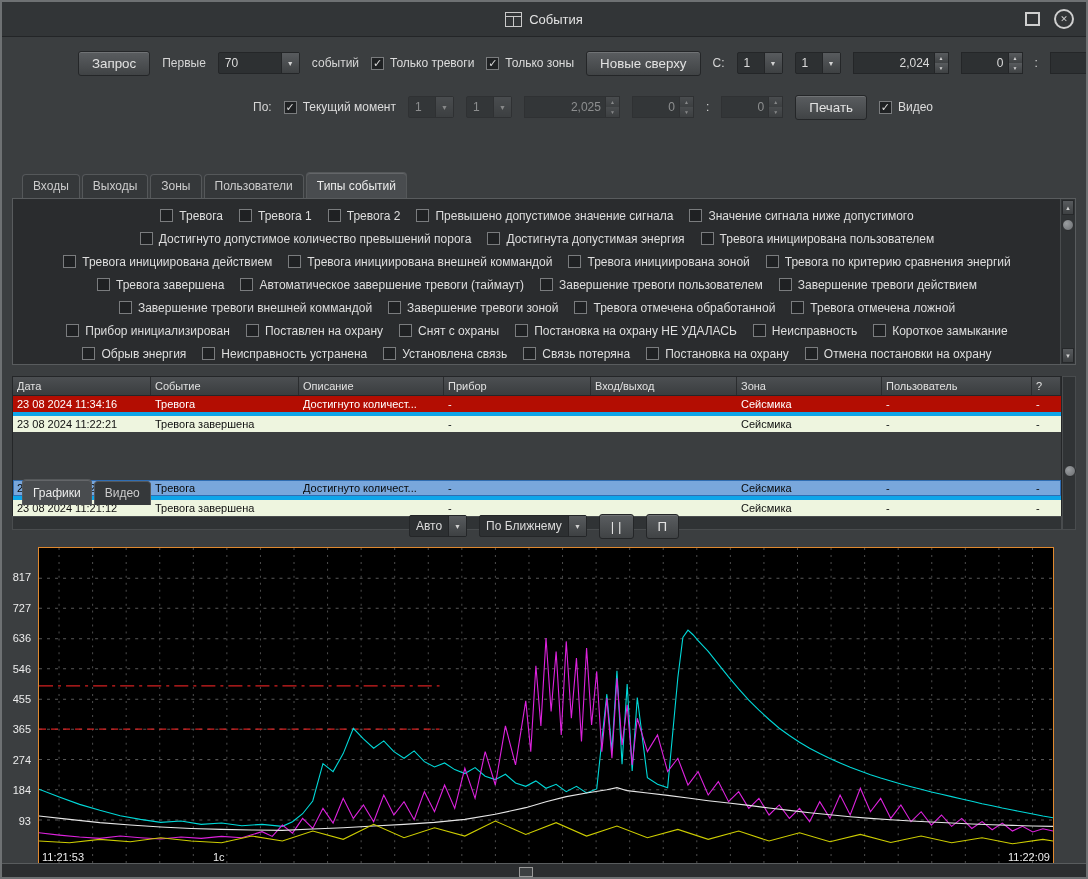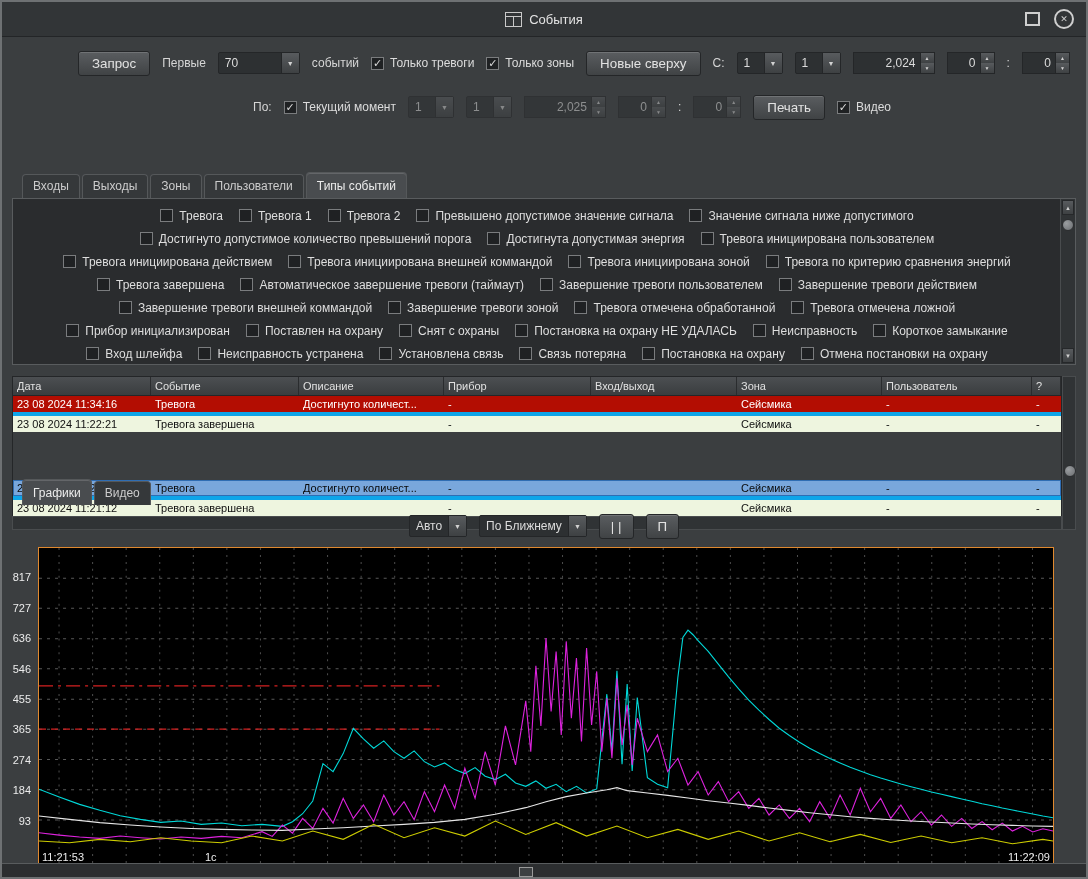--- a/index.html
+++ b/index.html
@@ -31,21 +31,21 @@
   .dd{display:inline-flex;align-items:stretch;background:#2d3032;border:1px solid #242628;
     border-radius:2px;height:22px;box-sizing:border-box;}
   .dd .val{display:flex;align-items:center;padding:0 6px;white-space:nowrap;}
   .dd .arrow{width:17px;background:linear-gradient(#585b5e,#3e4143);border-left:1px solid #242628;
     display:flex;align-items:center;justify-content:center;}
   .dd .arrow::before{content:"▼";font-size:7px;color:#d2d2d2;}
   .dd.w76 .val{width:50px;}
   .dd.small .val{width:14px;}
   .spin{display:inline-flex;align-items:stretch;background:#2d3032;border:1px solid #242628;
     height:22px;box-sizing:border-box;}
-  .spin .val{display:flex;align-items:center;justify-content:flex-end;padding:0 4px 0 6px;}
+  .spin .val{display:flex;align-items:center;justify-content:flex-end;padding:0 4px 0 20px;}
   .spin.w78 .val{width:56px;}
   .spin.w42 .val{width:22px;}
   .spin .arr{width:13px;display:flex;flex-direction:column;border-left:1px solid #242628;}
   .spin .arr span{flex:1;display:flex;align-items:center;justify-content:center;
     background:linear-gradient(#585b5e,#3e4143);}
   .spin .arr .up::before{content:"▲";font-size:5px;color:#d2d2d2;}
   .spin .arr .dn::before{content:"▼";font-size:5px;color:#d2d2d2;}
   .disabled{opacity:.5;}
   .cbx{display:inline-flex;align-items:center;gap:6px;white-space:nowrap;}
   .cb{width:13px;height:13px;background:#1f2123;border:1px solid #7a7c7e;box-sizing:border-box;
@@ -98,21 +98,21 @@
   .chart-toolbar{position:absolute;top:511px;left:0;right:0;height:26px;display:flex;
     align-items:center;justify-content:center;gap:12px;}
 
   
   .y-labels{position:absolute;top:545px;left:0;width:32px;height:318px;}
   .yl{position:absolute;right:3px;font-size:11px;color:#ececec;line-height:14px;}
   .chart-wrap{position:absolute;top:545px;left:36px;width:1016px;height:318px;box-sizing:border-box;
     border:1px solid #e0892f;background:#000;}
   #plot{position:absolute;left:0;top:0;width:100%;height:100%;display:block;}
   .xl{position:absolute;bottom:1px;font-size:11px;color:#ececec;}
-  .xl.left{left:3px;} .xl.scale{left:166px;} .xl.right{right:3px;margin-left:44px;}
+  .xl.left{left:3px;} .xl.scale{left:174px;} .xl.right{right:3px;margin-left:44px;}
 
   
   .bottom-strip{position:absolute;left:0;right:0;bottom:0;height:13px;background:#2c2e30;
     border-top:1px solid #595c5e;}
   .strip-icon{position:absolute;left:50%;top:3px;width:12px;height:8px;margin-left:-25px;
     border:1px solid #9a9a9a;background:#3d4042;}
 </style>
 </head>
 <body>
 
@@ -344,21 +344,21 @@
             <span>Неисправность</span>
           </span>
           <span class="cb-item">
             <span class="cb"></span>
             <span>Короткое замыкание</span>
           </span>
         </div>
         <div class="cb-row">
           <span class="cb-item">
             <span class="cb"></span>
-            <span>Вход шлейфа</span>
+            <span>Обрыв энергия</span>
           </span>
           <span class="cb-item">
             <span class="cb"></span>
             <span>Неисправность устранена</span>
           </span>
           <span class="cb-item">
             <span class="cb"></span>
             <span>Установлена связь</span>
           </span>
           <span class="cb-item">

